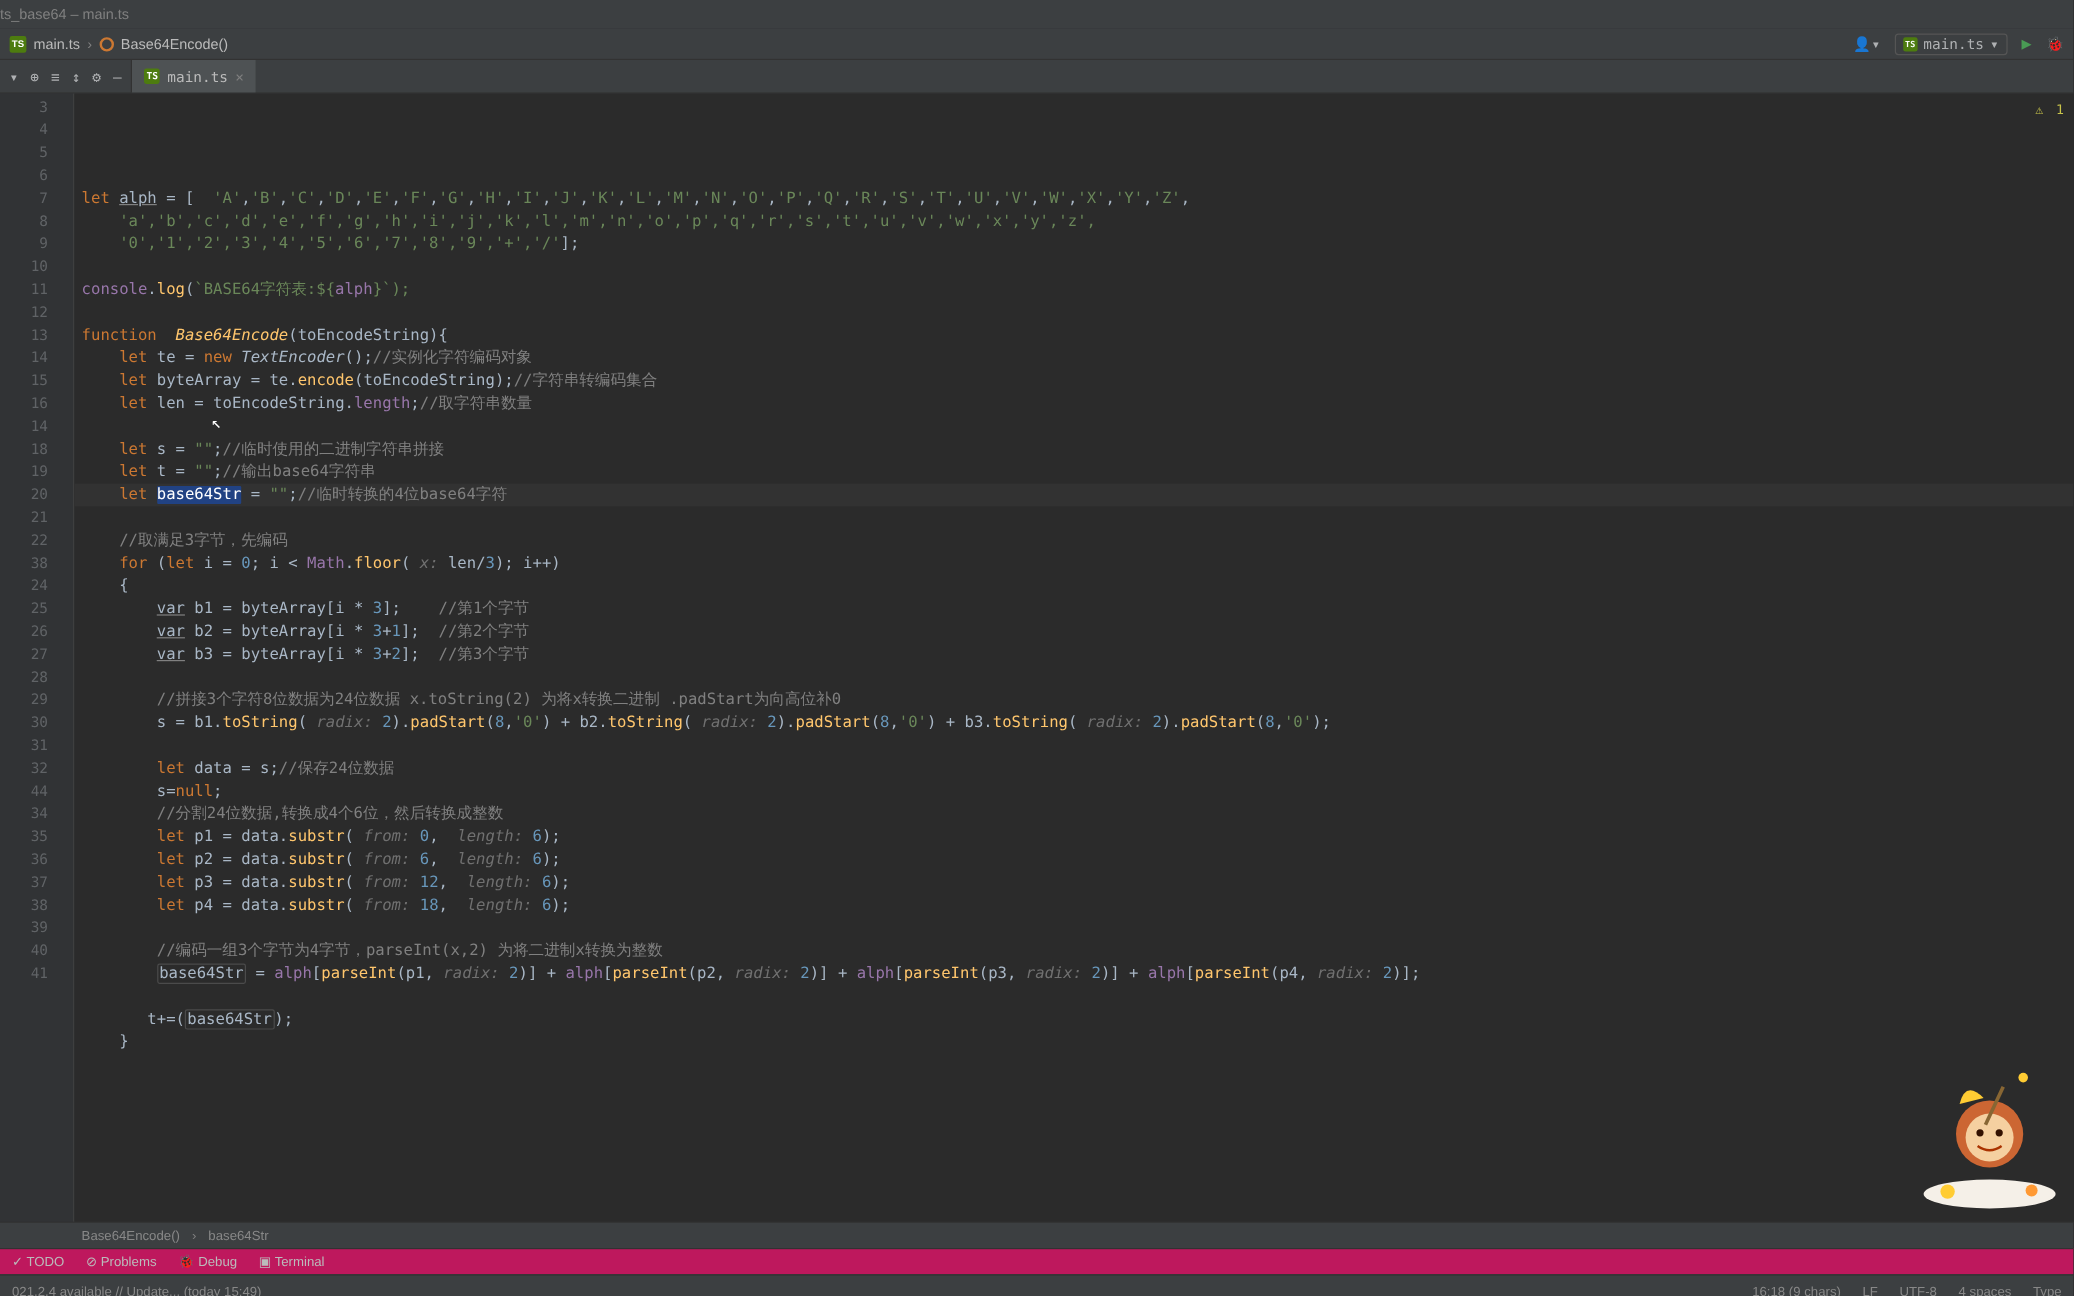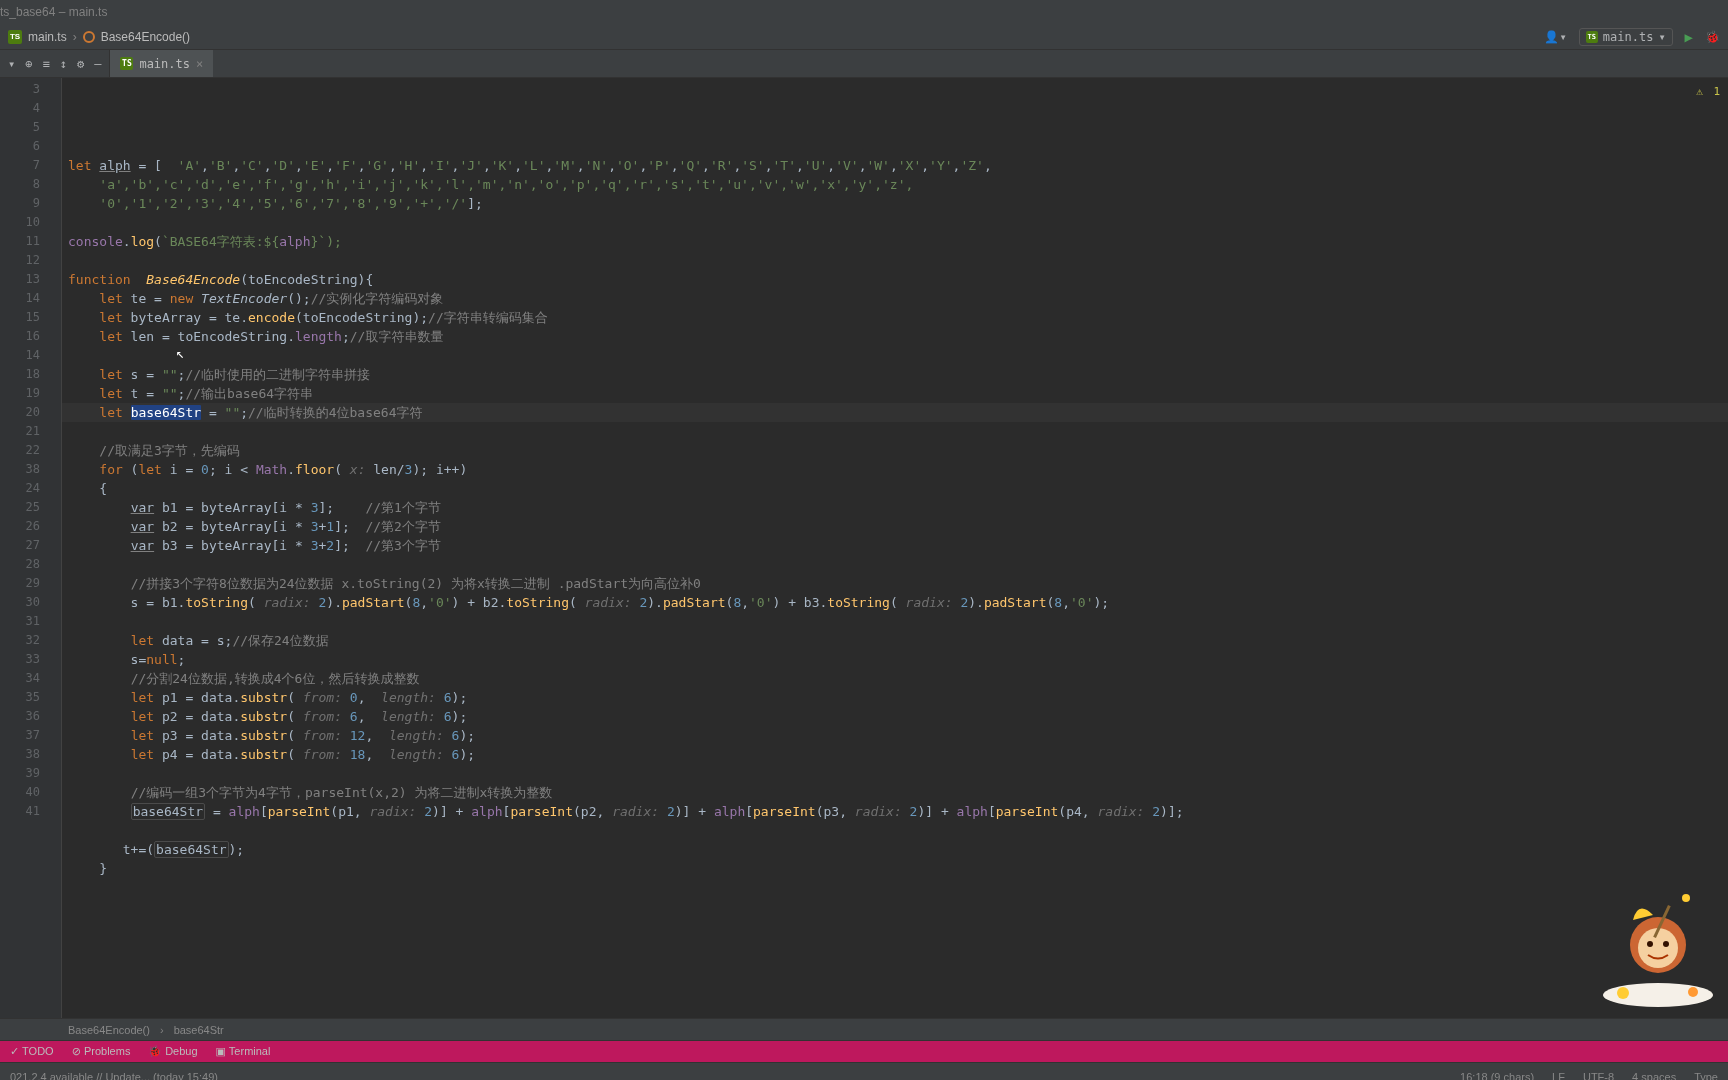--- a/index.html
+++ b/index.html
@@ -160,21 +160,21 @@
         <div>38</div>
         <div>24</div>
         <div>25</div>
         <div>26</div>
         <div>27</div>
         <div>28</div>
         <div>29</div>
         <div>30</div>
         <div>31</div>
         <div>32</div>
-        <div>33</div>
+        <div>44</div>
         <div>34</div>
         <div>35</div>
         <div>36</div>
         <div>37</div>
         <div>38</div>
         <div>39</div>
         <div>40</div>
         <div>41</div>
       </div>
     <div class="fold-gutter"></div>

